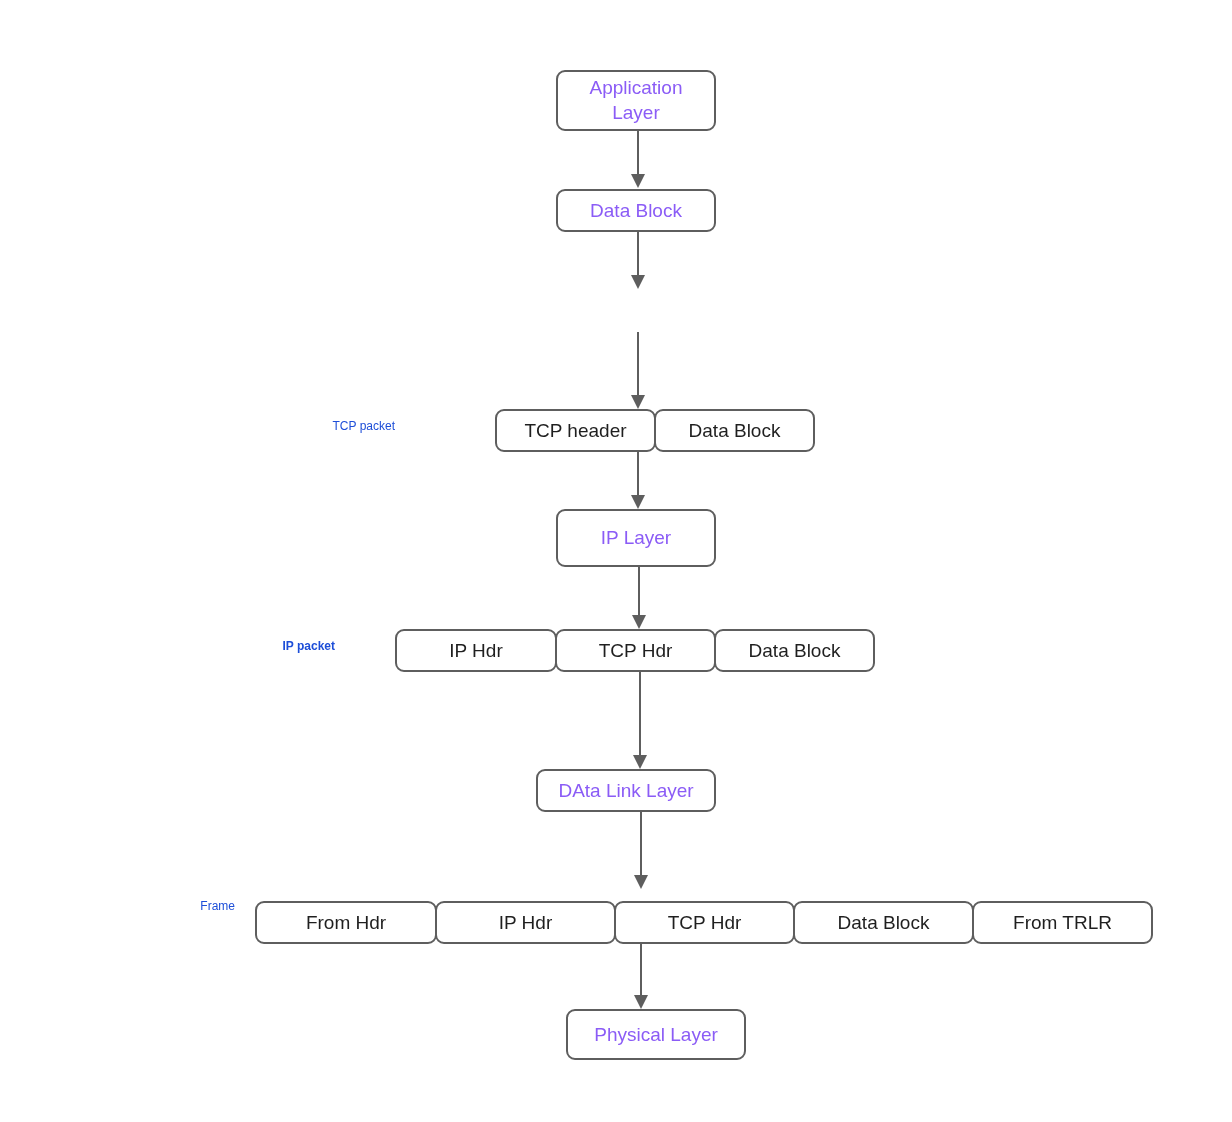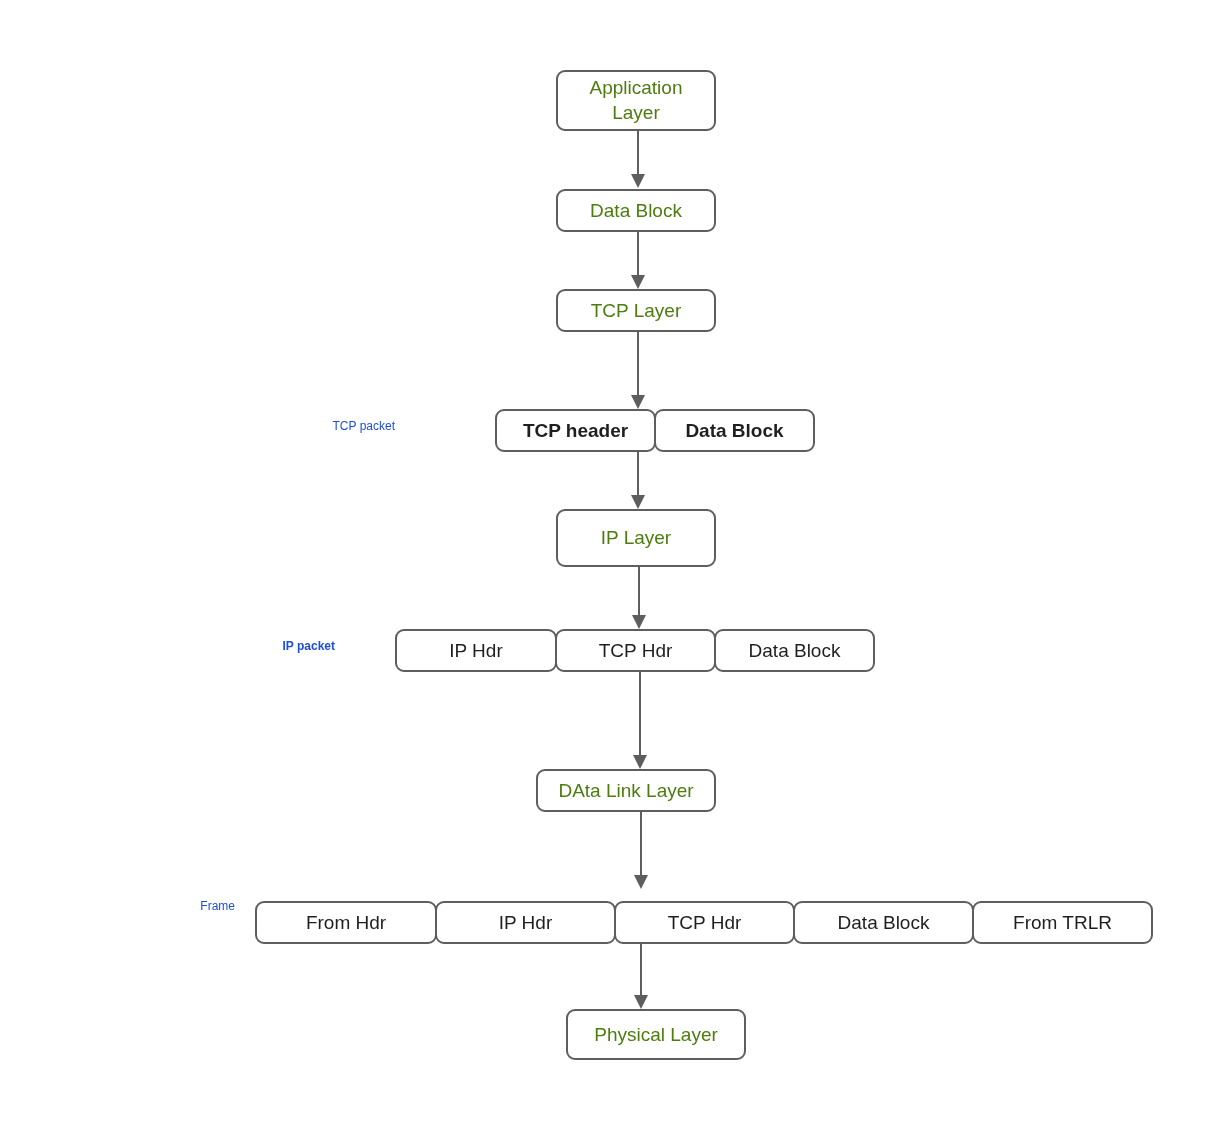--- a/index.html
+++ b/index.html
@@ -22,21 +22,21 @@
   .node {
     position: absolute;
     box-sizing: border-box;
     background: #ffffff;
     border: 2px solid #5e5e5e;
     border-radius: 9px;
     display: flex;
     align-items: center;
     justify-content: center;
     text-align: center;
-    color: #4d7c0f;
+    color: #8b5cf6;
     font-size: 19px;
     line-height: 1.25;
     z-index: 3;
   }
   .node.two-line { line-height: 1.3; }
 
   
   .packet-row {
     position: absolute;
     display: flex;
@@ -136,28 +136,25 @@
 
   <div class="node two-line" style="left:556px; top:70px; width:160px; height:61px; flex-direction:column;">
     <span>Application</span>
     <span>Layer</span>
   </div>
 
   <div class="node" style="left:556px; top:189px; width:160px; height:43px;">
     <span>Data Block</span>
   </div>
 
-  <div class="node" style="left:556px; top:289px; width:160px; height:43px;">
-    <span>TCP Layer</span>
-  </div>
 
   <div class="side-label" style="left:215px; top:419px; width:180px;">
     <span>TCP packet</span>
   </div>
-  <div class="packet-row" style="left:495px; top:409px; width:322px; height:43px;font-weight:bold;">
+  <div class="packet-row" style="left:495px; top:409px; width:322px; height:43px;">
     <div class="seg" style="width:161px;">
       <span>TCP header</span>
     </div>
     <div class="seg" style="width:161px;">
       <span>Data Block</span>
     </div>
   </div>
 
   <div class="node" style="left:556px; top:509px; width:160px; height:58px;">
     <span>IP Layer</span>

